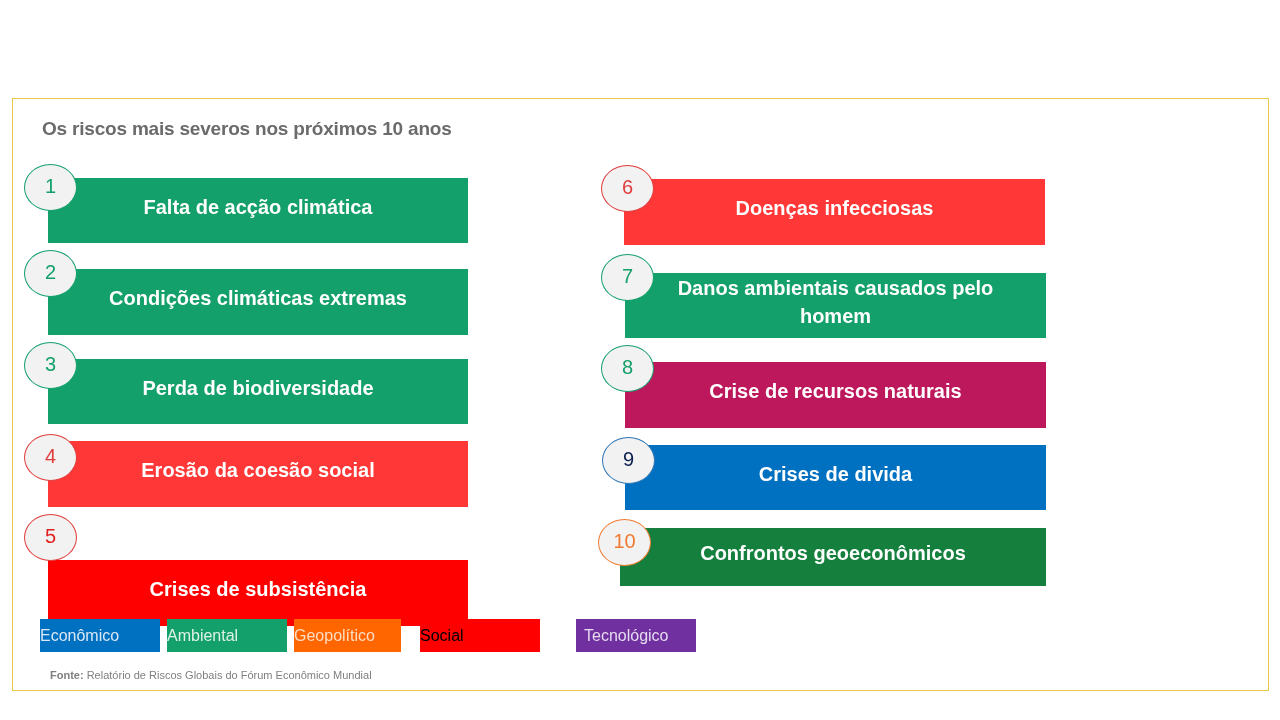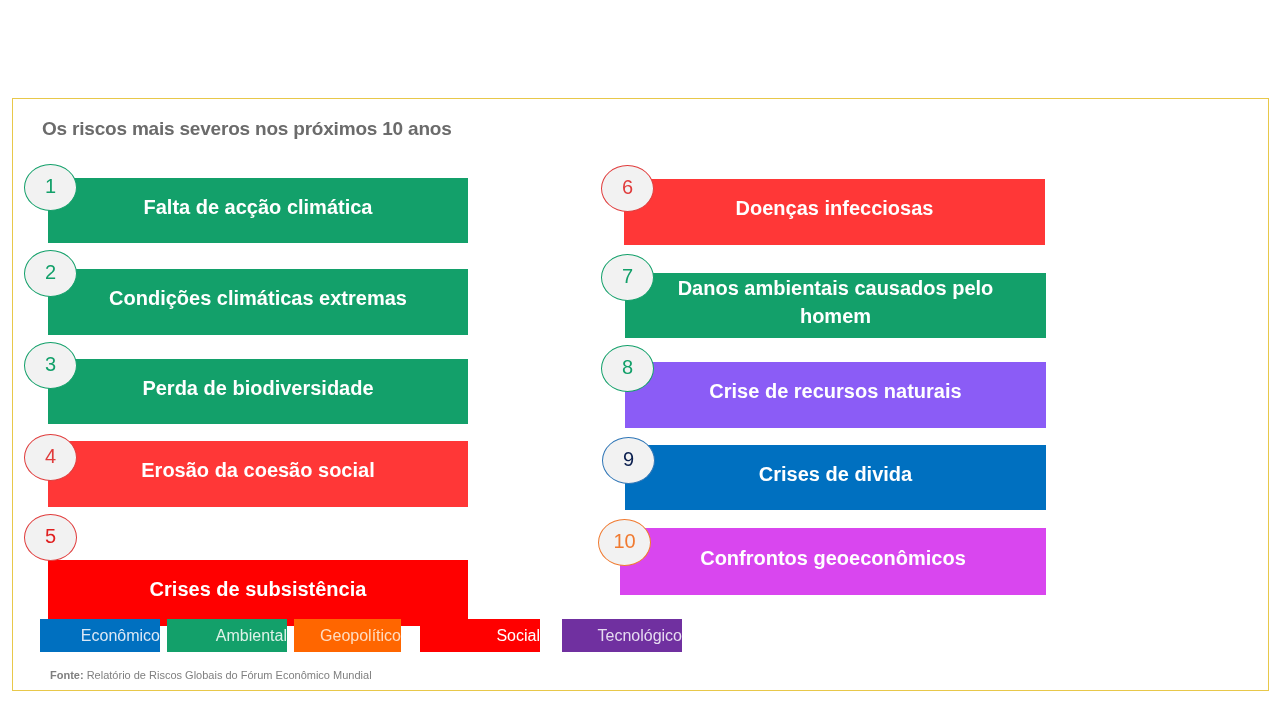--- a/index.html
+++ b/index.html
@@ -18,21 +18,21 @@
       color: #ffffff; font-weight: bold; font-size: 20px; text-align: center;
       line-height: 28px; padding: 0 30px 8px 30px;
     }
     .badge {
       position: absolute; width: 53px; height: 47px; border-radius: 50%;
       background: #f2f2f2; border: 1px solid; display: flex; align-items: center;
       justify-content: center; font-size: 20px; z-index: 2; padding-bottom: 2px;
     }
     .legend-item {
       position: absolute; top: 619px; height: 33px; display: flex; align-items: center;
-      justify-content: flex-end; font-size: 16px;
+      justify-content: flex-start; font-size: 16px;
     }
     .source {
       position: absolute; left: 50px; top: 669px; font-size: 11px; color: #7f7f7f; white-space: nowrap;
     }
     .source b { font-weight: bold; color: #7f7f7f; }
   </style>
 </head>
 <body>
 
 <div class="frame"></div>
@@ -81,52 +81,52 @@
   <span>6</span>
 </div>
 
 <div class="risk-box" style="left:625px; top:273px; width:421px; height:65px; background:#13A06A;">
   <span>Danos ambientais causados pelo homem</span>
 </div>
 <div class="badge" style="left:601px; top:254px; border-color:#13A06A; color:#13A06A;">
   <span>7</span>
 </div>
 
-<div class="risk-box" style="left:625px; top:362px; width:421px; height:66px; background:#8b5cf6;">
+<div class="risk-box" style="left:625px; top:362px; width:421px; height:66px; background:#be185d;">
   <span>Crise de recursos naturais</span>
 </div>
 <div class="badge" style="left:601px; top:345px; border-color:#13A06A; color:#13A06A;">
   <span>8</span>
 </div>
 
 <div class="risk-box" style="left:625px; top:445px; width:421px; height:65px; background:#0070C0;">
   <span>Crises de divida</span>
 </div>
 <div class="badge" style="left:602px; top:437px; border-color:#2E75B6; color:#0B1F4F;">
   <span>9</span>
 </div>
 
-<div class="risk-box" style="left:620px; top:528px; width:426px; height:67px; background:#d946ef;">
+<div class="risk-box" style="left:620px; top:528px; width:426px; height:58px; background:#15803d;">
   <span>Confrontos geoeconômicos</span>
 </div>
 <div class="badge" style="left:598px; top:519px; border-color:#F07A30; color:#F07A30;">
   <span>10</span>
 </div>
 
 <div class="legend-item" style="left:40px; width:120px; background:#0070C0; color:#dbe8f5;">
   <span>Econômico</span>
 </div>
 <div class="legend-item" style="left:167px; width:120px; background:#13A06A; color:#def2e8;">
   <span>Ambiental</span>
 </div>
 <div class="legend-item" style="left:294px; width:107px; background:#FF6600; color:#ffdcc0;">
   <span>Geopolítico</span>
 </div>
-<div class="legend-item" style="left:420px; width:120px; background:#FF0000; color:#ffffff;">
+<div class="legend-item" style="left:420px; width:120px; background:#FF0000; color:#000000;">
   <span>Social</span>
 </div>
-<div class="legend-item" style="left:562px; width:120px; background:#7030A0; color:#e6dbf0;">
+<div class="legend-item" style="left:576px; width:120px; background:#7030A0; color:#e6dbf0;padding-left:8px;">
   <span>Tecnológico</span>
 </div>
 
 <div class="source">
   <b>Fonte:</b><span> Relatório de Riscos Globais do Fórum Econômico Mundial</span>
 </div>
 
 </body></html>

